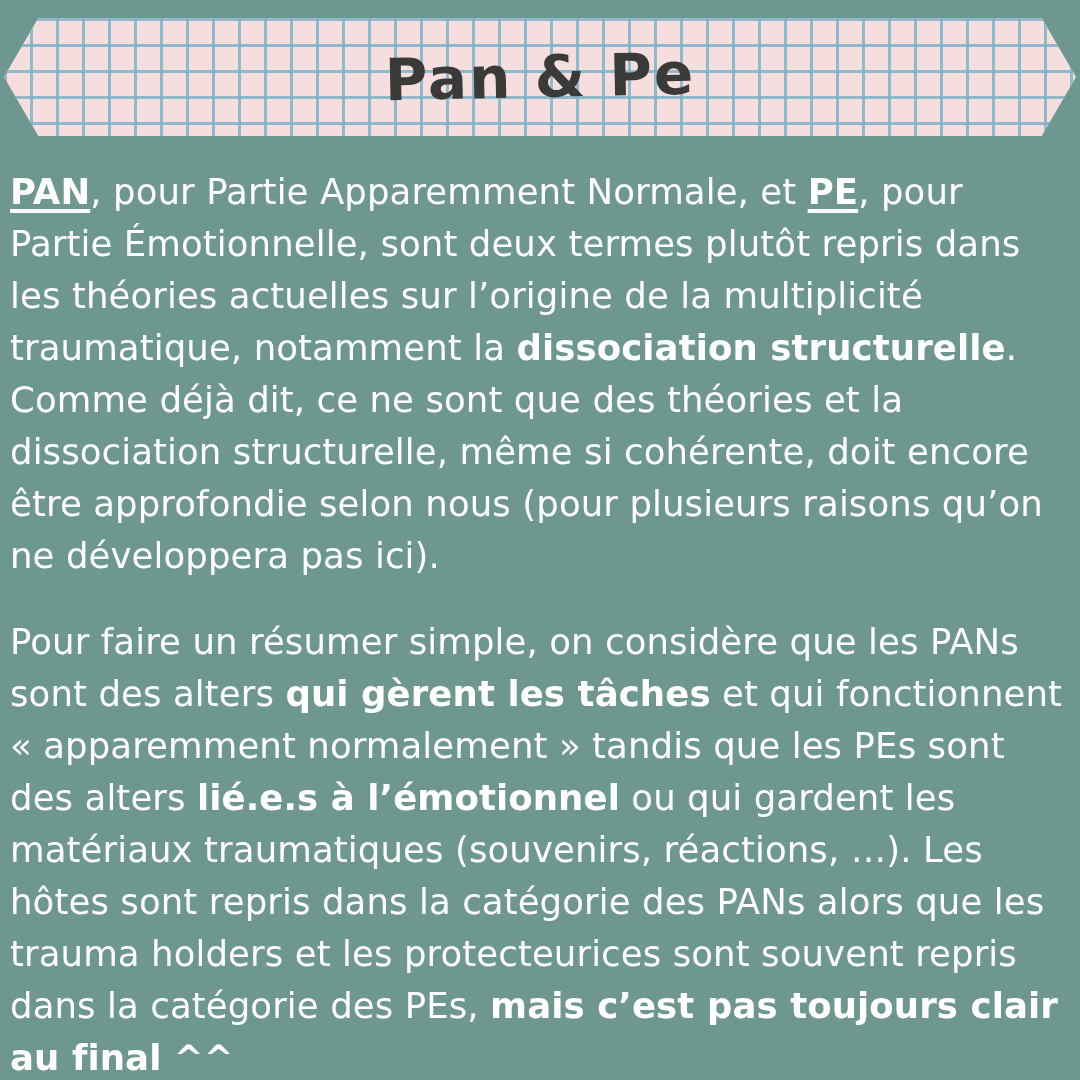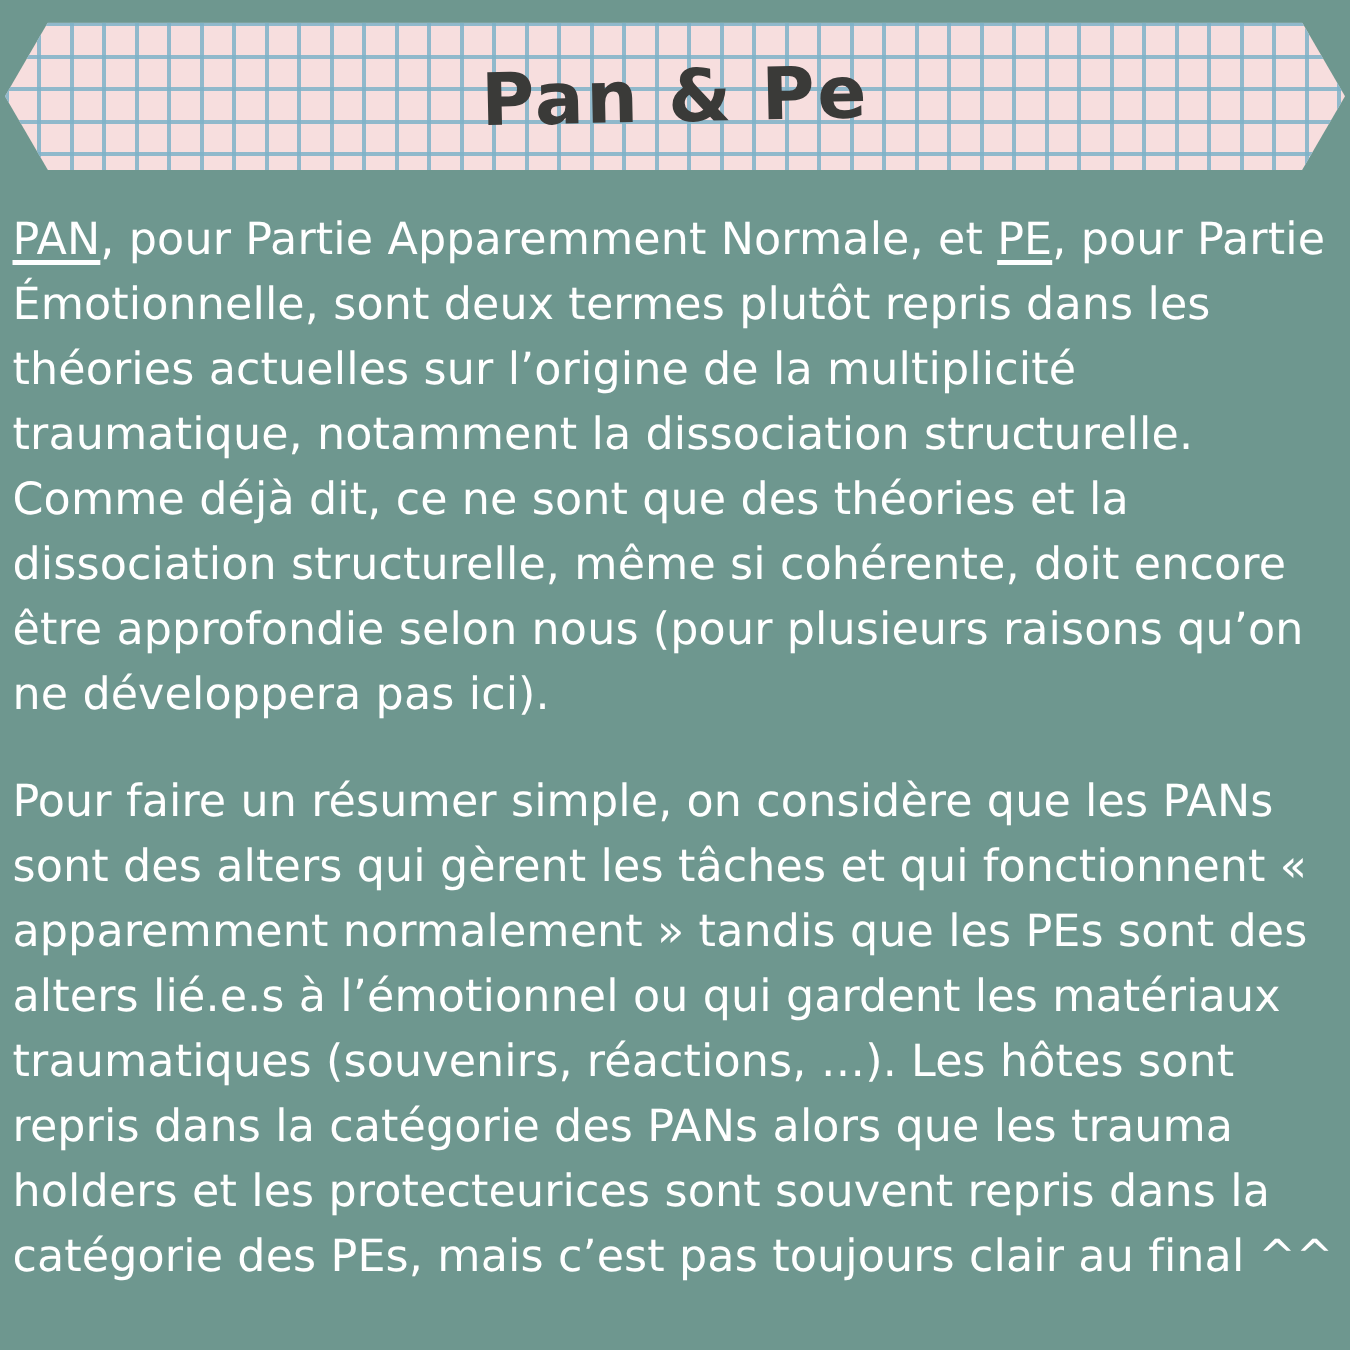--- a/index.html
+++ b/index.html
@@ -89,25 +89,25 @@
     font-weight: 400;
     letter-spacing: 0.1px;
   }
   .para {
     margin: 0 0 34px 0;
   }
   .para:last-child {
     margin-bottom: 0;
   }
   .b {
-    font-weight: 400;
+    font-weight: 700;
     text-align: center;
   }
   .u {
-    font-weight: 400;
+    font-weight: 700;
     text-decoration: underline;
     text-decoration-thickness: 4px;
     text-underline-offset: 5px;
   }
 </style>
 </head>
 <body>
 
 <div class="page">
 

